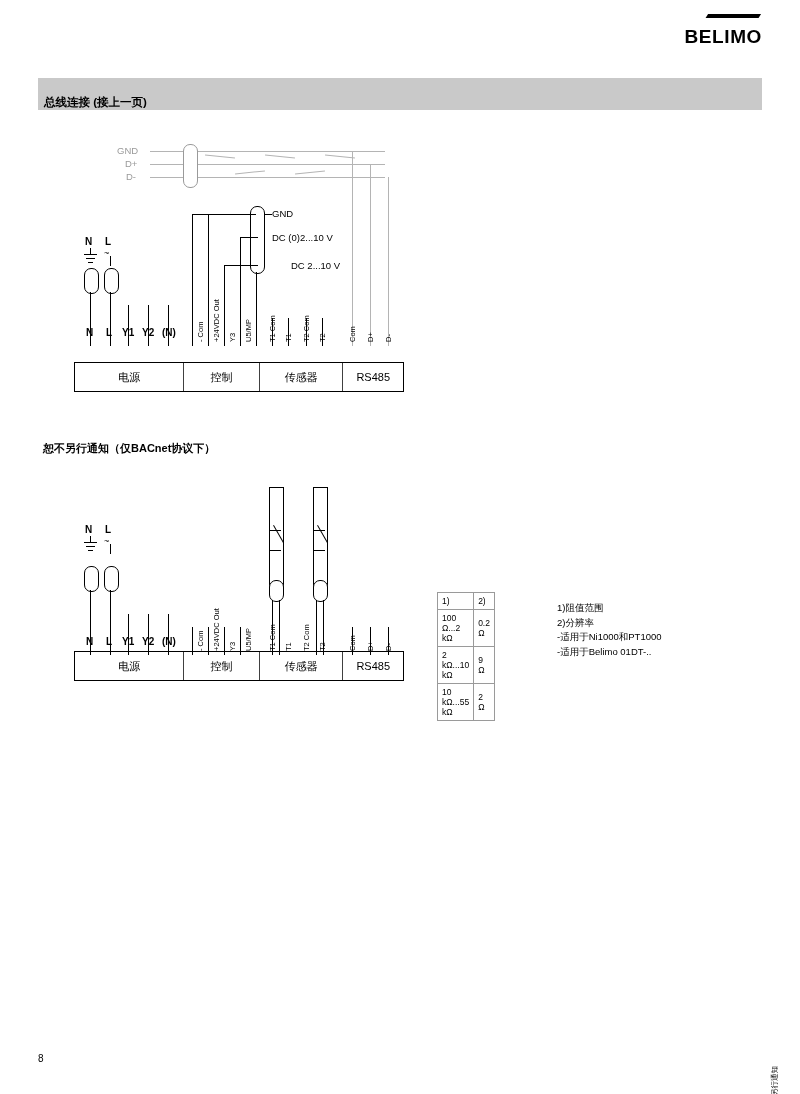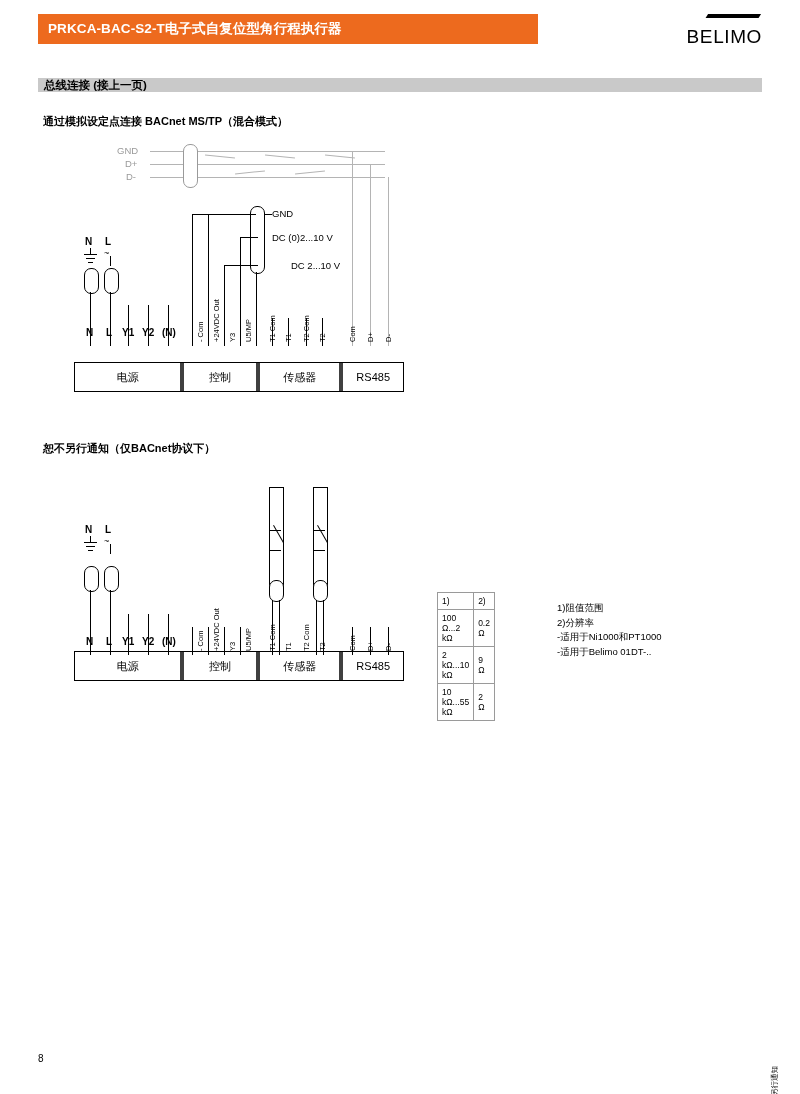--- a/index.html
+++ b/index.html
@@ -55,33 +55,33 @@
     width: 23px;
     height: 3.5px;
     background: #000;
     transform: skewX(-32deg);
   }
   .logo-marks .m1 { right: 30px; top: 0px; }
   .logo-marks .m2 { right: 15px; top: 0px; }
   .logo-marks .m3 { right: 0px;  top: 0px; }
   .logo-text {
     font-size: 19px;
-    font-weight: normal;
+    font-weight: bold;
     letter-spacing: 0.6px;
     line-height: 20px;
   }
 
   
   .section-band {
     position: absolute;
     left: 38px; top: 78px;
-    width: 724px; height: 14px;
+    width: 724px; height: 32px;
     background: #c9c9c9;
     display: flex;
-    align-items: center;
+    align-items: flex-end;
   }
   .section-band-label {
     font-size: 11.5px;
     font-weight: bold;
     color: #000;
     padding-left: 6px;
   }
 
   .subtitle {
     position: absolute;
@@ -133,21 +133,21 @@
 
   
   .boxrow {
     position: absolute;
     display: flex;
     height: 30px;
     border: 1px solid #000;
     box-sizing: border-box;
   }
   .boxrow > div {
-    border-right: 4px solid #404040;
+    border-right: 1px solid #404040;
     box-sizing: border-box;
     display: flex;
     align-items: center;
     justify-content: center;
     font-size: 11px;
   }
   .boxrow > div:last-child { border-right: none; }
 
   
   .rtable {
@@ -206,37 +206,33 @@
     border: 1px solid #000;
     background: #fff;
   }
   .ac-sym { position: absolute; font-size: 9px; }
 </style>
 </head>
 <body>
 
 <div class="page">
 
-  <div class="header-bar">
-    <div class="header-title">PRKCA-BAC-S2-T电子式自复位型角行程执行器</div>
-  </div>
   <div class="logo">
     <div class="logo-marks">
       <span class="m1"></span>
         <span class="m2"></span>
         <span class="m3"></span>
     </div>
     <div class="logo-text">BELIMO</div>
   </div>
 
   <div class="section-band">
     <div class="section-band-label">总线连接 (接上一页)</div>
   </div>
 
-  <div class="subtitle sub1">通过模拟设定点连接  BACnet MS/TP（混合模式）</div>
 
   <div class="d">
 
     <div class="lbl-g" style="left:117px; top:145px;">GND</div>
     <div class="lbl-g" style="left:125px; top:158px;">D+</div>
     <div class="lbl-g" style="left:126px; top:171px;">D-</div>
 
     <div class="hline-g" style="left:150px; top:151px; width:210px;"></div>
     <div class="hline-g" style="left:150px; top:164px; width:210px;"></div>
     <div class="hline-g" style="left:150px; top:177px; width:210px;"></div>

